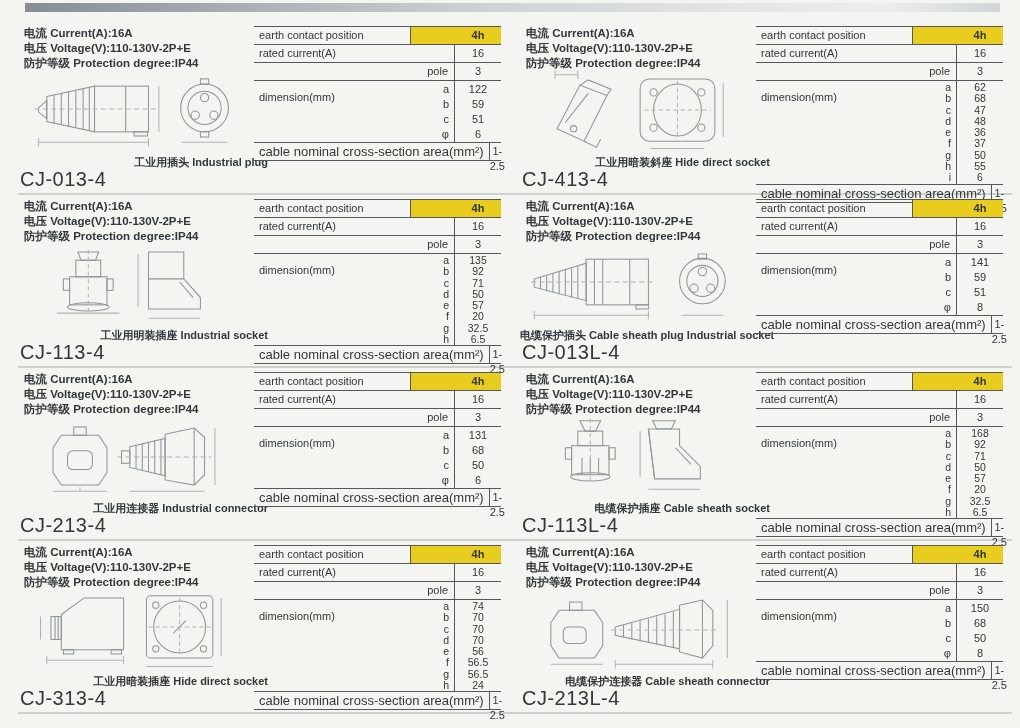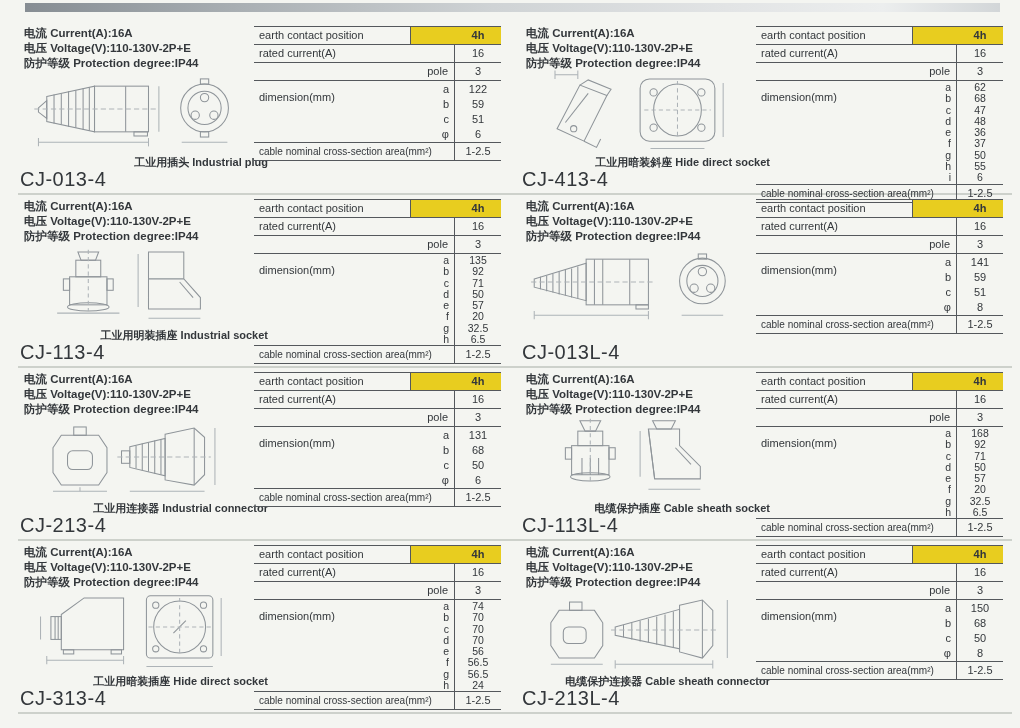--- a/index.html
+++ b/index.html
@@ -65,21 +65,21 @@
     width:46px;border-left:1.5px solid #54585c;
     text-align:center;font-size:11px;line-height:15px;padding-top:1px;
   }
   .t-val.hl{background:var(--hl,#e8cd1f);font-weight:bold;padding-left:44px;}
   .dim-row .t-label{display:flex;justify-content:space-between;padding-right:0;}
   .dim-name{padding-top:8px;}
   .dim-letters{text-align:right;padding-right:5px;}
   .dim-line{height:15px;line-height:15px;font-size:11px;}
   .compact .dim-line{height:11.3px;line-height:11.3px;font-size:10.5px;}
   .dim-values{padding-top:1px;}
-  .cable-label{font-size:10px;}
+  .cable-label{font-size:13px;}
 </style>
 </head>
 <body>
 
 <div class="top-bar"></div>
 
 <div class="grid">
     <div class="prow">
   <div class="section left">
     <div class="specs">
@@ -349,20 +349,24 @@
 <rect x="164" y="14" width="8" height="5"></rect>
             </g>
 <g stroke="#adb3b7" stroke-width="1" fill="none">
               <line x1="3" y1="41" x2="122" y2="41" stroke-dasharray="5,3"></line>
 <line x1="6" y1="73" x2="116" y2="73"></line>
               <line x1="6" y1="69" x2="6" y2="77"></line>
               <line x1="116" y1="69" x2="116" y2="77"></line>
               <line x1="148" y1="73" x2="188" y2="73"></line>
             </g>
           </svg></div>
+    <div class="caption">
+      <span>电缆保护插头</span>
+      <span>Cable sheath plug Industrial socket</span>
+    </div>
     <div class="model">CJ-013L-4</div>
 
     <div class="spec-table">
       <div class="t-row h17">
         <div class="t-label">earth contact position</div>
         <div class="t-val hl">4h</div>
       </div>
       <div class="t-row h17">
         <div class="t-label">rated current(A)</div>
         <div class="t-val">16</div>

